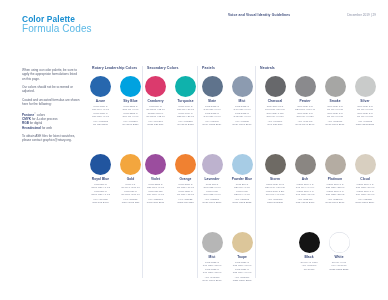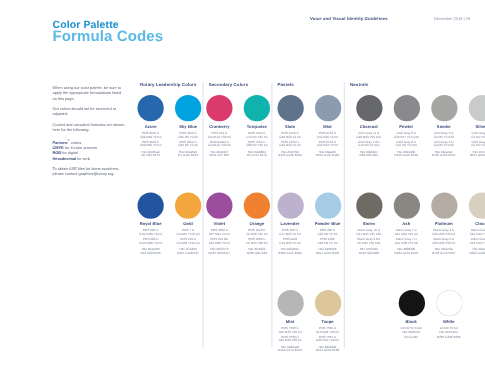--- a/index.html
+++ b/index.html
@@ -4,42 +4,42 @@
 <style>
   html,body{margin:0;padding:0;}
   body{
     width:388px;height:300px;
     background:#ffffff;
     font-family:"Liberation Sans",sans-serif;
     overflow:hidden;
     position:relative;
     color:#4a4f63;
   }
-  .page{position:absolute;inset:0;margin-left:20px;}
+  .page{position:absolute;inset:0;}
 
   
   .hdr{position:absolute;left:0;right:0;top:0;height:24px;}
   .hdr-center{
     position:absolute;left:228px;top:13px;
     font-size:3.4px;font-weight:bold;letter-spacing:.12px;
     color:#3b4a7a;white-space:nowrap;
   }
   .hdr-right{
     position:absolute;right:12px;top:13px;
     font-size:3.2px;color:#8a90a6;white-space:nowrap;
   }
 
   
   .title-wrap{position:absolute;left:22px;top:14px;}
   .title1{
     font-size:8.4px;font-weight:bold;color:#1a8fd1;
     letter-spacing:.1px;line-height:10px;
   }
   .title2{
-    font-size:12px;font-weight:bold;color:#5cb9e6;
+    font-size:10px;font-weight:normal;color:#5cb9e6;
     letter-spacing:.1px;line-height:10px;
   }
 
   
   .side{
     position:absolute;left:22px;top:68px;width:58px;
     font-size:3.1px;line-height:4.3px;color:#5a6176;
   }
   .side p{margin:0 0 4.2px 0;}
   .side .lbl{font-weight:bold;color:#3b4a7a;}

